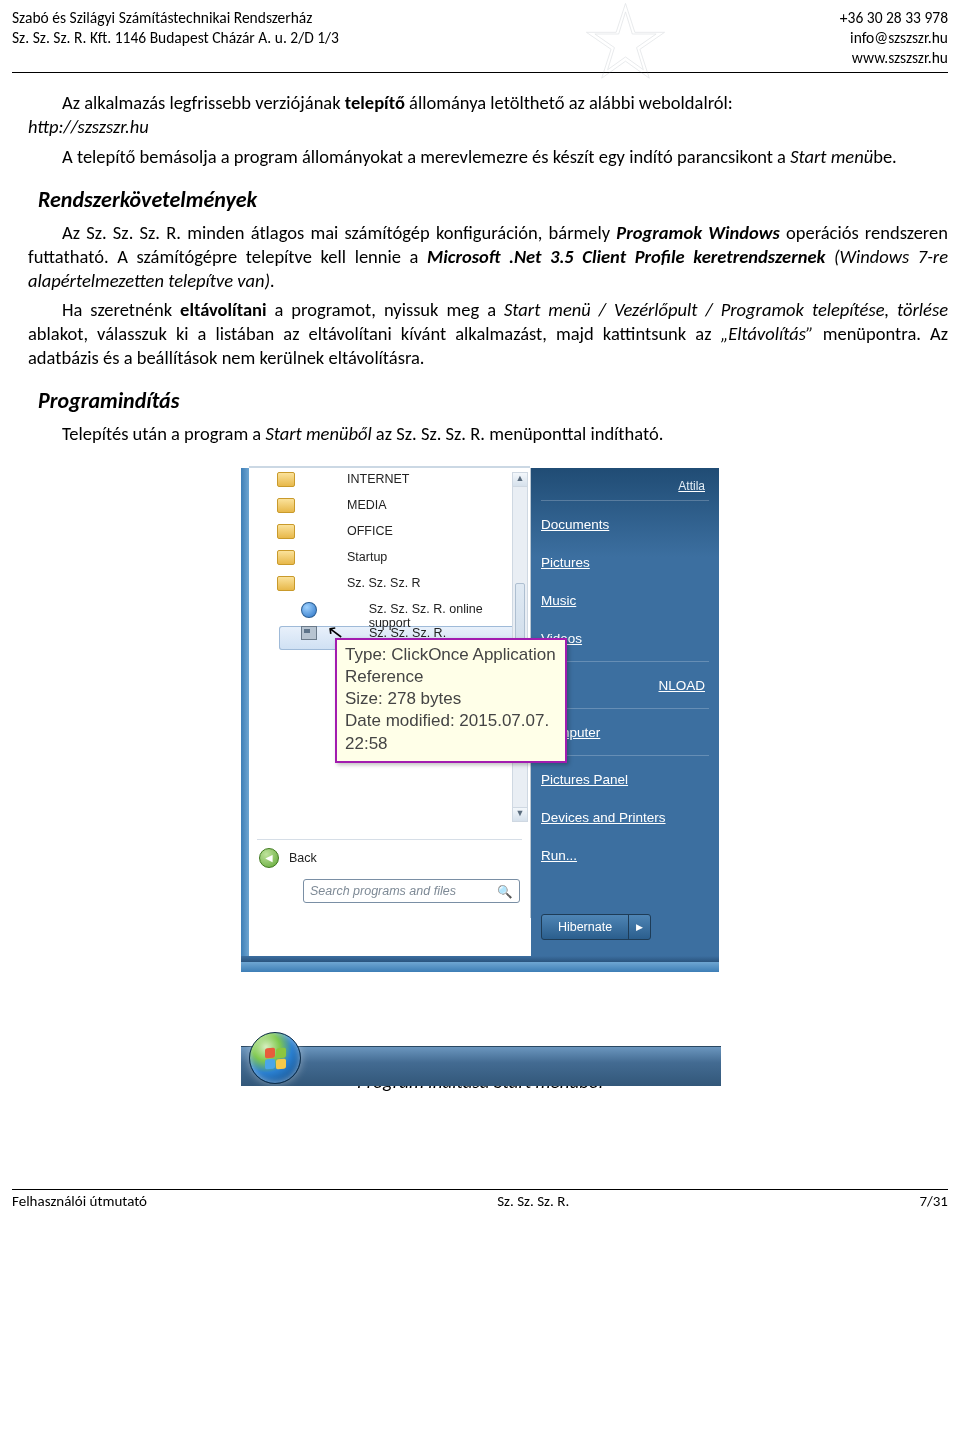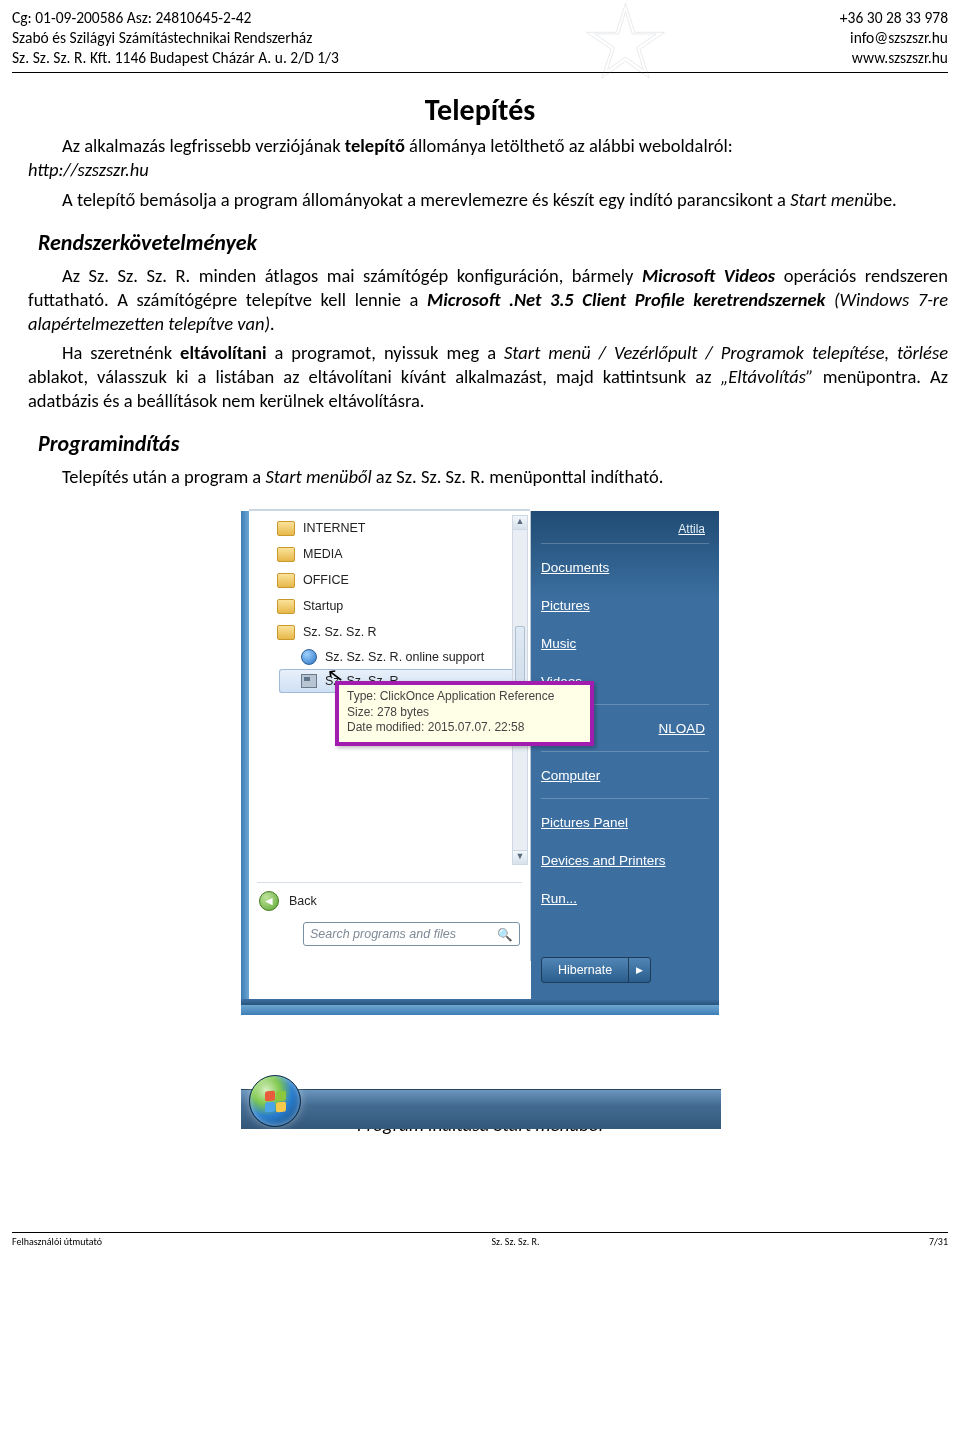--- a/index.html
+++ b/index.html
@@ -27,21 +27,21 @@
   .bi { font-weight: 700; font-style: italic; }
 
   h3.sec { font-size: 22px; font-weight: 700; font-style: italic; margin: 18px 0 8px 26px; }
 
   .fig-wrap { width: 100%; display: flex; justify-content: center; margin-top: 22px; }
   .caption { text-align: center; font-style: italic; font-size: 19px; margin-top: 42px; }
 
   
   .footer { position: relative; margin-top: 96px; }
   .ftr-rule { border: none; border-top: 1px solid #000; margin-bottom: 2px; }
-  .ftr-row { display:flex; justify-content: space-between; font-size: 10px; }
+  .ftr-row { display:flex; justify-content: space-between; font-size: 15px; }
 
   
   .startmenu {
     width: 478px; height: 504px; position: relative;
     font-family: "Segoe UI", Tahoma, sans-serif; font-size: 12.5px; color:#222;
     background:#fff;
   }
   .sm-border-left { position:absolute; left:0; top:0; width:8px; height:100%;
     background: linear-gradient(to right,#3d7eb6,#6fa6d2); }
   .sm-border-bottom { position:absolute; left:0; bottom:0; width:100%; height:10px;
@@ -54,21 +54,21 @@
     background:#fff; border-right:1px solid #b9c6d2;
   }
   .sm-right {
     position:absolute; left:290px; top:0; right:0; height:494px;
     background: linear-gradient(to bottom,#204c74,#3c6fa0 18%,#3c6fa0);
     color:#fff;
   }
   .sm-left-top { position:absolute; left:0; top:-2px; right:0; height:2px; background:#cbd8e4; }
 
   .prog-list { position:absolute; left:6px; top:4px; right:6px; }
-  .pl-item { display:flex; align-items:center; height:26px; padding-left:22px; border-radius:3px; }
+  .pl-item { display:flex; align-items:flex-start; height:26px; padding-left:22px; border-radius:3px;gap:44px; }
   .pl-item .fld { width:18px;height:15px; margin-right:8px;
     background: linear-gradient(#fbe29b,#e7b84a); border:1px solid #c99a2b; border-radius:2px; }
   .pl-sub { margin-left:24px; }
   .pl-sub .pl-item { height:24px; }
   .ico-round { width:16px;height:16px;border-radius:50%;background:radial-gradient(circle at 35% 30%,#9fd2ff,#2a72c4);border:1px solid #2a5e94; margin-right:8px; }
   .ico-app { width:16px;height:14px;background:#b7c4d1;border:1px solid #6a7a8a;margin-right:8px; position:relative;}
   .ico-app::after{content:"";position:absolute;left:2px;top:2px;width:6px;height:4px;background:#5e748a;}
   .pl-hover { background: linear-gradient(#e9f1fb,#cfe0f3); box-shadow: inset 0 0 0 1px #9fbad8; }
 
   .sm-sep { position:absolute; left:8px; right:8px; bottom:78px; border-top:1px solid #d6dee7; }
@@ -87,23 +87,23 @@
     display:flex; align-items:center;
     border:1px solid #1e3c57; border-radius:3px;
     background:linear-gradient(#4f85b5,#2b5e8d);
     color:#fff; font-size:12.5px;
   }
   .shutdown .lbl{flex:1;text-align:center;}
   .shutdown .caret{width:22px;height:100%;border-left:1px solid #1e3c57;display:flex;align-items:center;justify-content:center;font-size:9px;}
 
   
   .tooltip {
-    position:absolute; left:94px; top:170px; width:259px;
-    background:#ffffe8; border:4px solid #a21caf; padding:4px 8px 6px 8px;
-    color:#444; font-size:12px; line-height:1.3;
+    position:absolute; left:94px; top:170px; width:232px;
+    background:#ffffe8; border:2px solid #a21caf; padding:4px 8px 6px 8px;
+    color:#444; font-size:17px; line-height:1.3;
     box-shadow:2px 2px 4px rgba(0,0,0,.25);
   }
   
   .cursor { position:absolute; left:86px; top:152px; font-size:20px; color:#000; transform:rotate(-8deg); }
 
   
   .orb-area {
     position:absolute; left:6px; bottom:-58px; width:470px; height:54px;
   }
   .taskbar { position:absolute; left:-6px; bottom:0; width:480px; height:40px;
@@ -137,46 +137,44 @@
 
   <svg class="watermark" viewBox="0 0 100 100">
     <g fill="none" stroke="#6b7885" stroke-width="1">
       <polygon points="50,4 61,38 96,38 67,58 78,92 50,72 22,92 33,58 4,38 39,38"></polygon>
       <polygon points="50,14 58,40 86,40 63,56 71,82 50,67 29,82 37,56 14,40 42,40"></polygon>
     </g>
   </svg>
 
   <div class="hdr">
     <div class="hdr-left">
-      <div>Cg: 01-09-200586 Asz: 24810645-2-42</div>
       <div>Szabó és Szilágyi Számítástechnikai Rendszerház</div>
       <div>Sz. Sz. Sz. R. Kft. 1146 Budapest Cházár A. u. 2/D 1/3</div>
     </div>
     <div class="hdr-right">
       <div>+36 30 28 33 978</div>
       <div>info@szszszr.hu</div>
       <div>www.szszszr.hu</div>
     </div>
   </div>
   <hr class="hdr-rule">
 
-  <div class="title">Telepítés</div>
 
   <p class="body indent">
     <span>Az alkalmazás legfrissebb verziójának </span><span class="bold">telepítő</span><span> állománya letölthető az alábbi weboldalról: </span><br>
     <span class="italic">http://szszszr.hu</span>
   </p>
 
   <p class="body indent">
     <span>A telepítő bemásolja a program állományokat a merevlemezre és készít egy indító parancsikont a </span><span class="italic">Start menü</span><span>be.</span>
   </p>
 
   <h3 class="sec">Rendszerkövetelmények</h3>
   <p class="body indent">
-    <span>Az Sz. Sz. Sz. R. minden átlagos mai számítógép konfiguráción, bármely </span><span class="bi">Microsoft Videos</span><span> operációs rendszeren futtatható. A számítógépre telepítve kell lennie a </span><span class="bi">Microsoft .Net 3.5 Client Profile keretrendszernek</span><span class="italic"> (Windows 7-re alapértelmezetten telepítve van).</span>
+    <span>Az Sz. Sz. Sz. R. minden átlagos mai számítógép konfiguráción, bármely </span><span class="bi">Programok Windows</span><span> operációs rendszeren futtatható. A számítógépre telepítve kell lennie a </span><span class="bi">Microsoft .Net 3.5 Client Profile keretrendszernek</span><span class="italic"> (Windows 7-re alapértelmezetten telepítve van).</span>
   </p>
 
   <p class="body indent">
     <span>Ha szeretnénk </span><span class="bold">eltávolítani</span><span> a programot, nyissuk meg a </span><span class="italic">Start menü / Vezérlőpult / Programok telepítése, törlése</span><span> ablakot, válasszuk ki a listában az eltávolítani kívánt alkalmazást, majd kattintsunk az </span><span class="italic">„Eltávolítás”</span><span> menüpontra. Az adatbázis és a beállítások nem kerülnek eltávolításra.</span>
   </p>
 
   <h3 class="sec">Programindítás</h3>
   <p class="body indent">
     <span>Telepítés után a program a </span><span class="italic">Start menüből</span><span> az Sz. Sz. Sz. R. menüponttal indítható.</span>
   </p>

